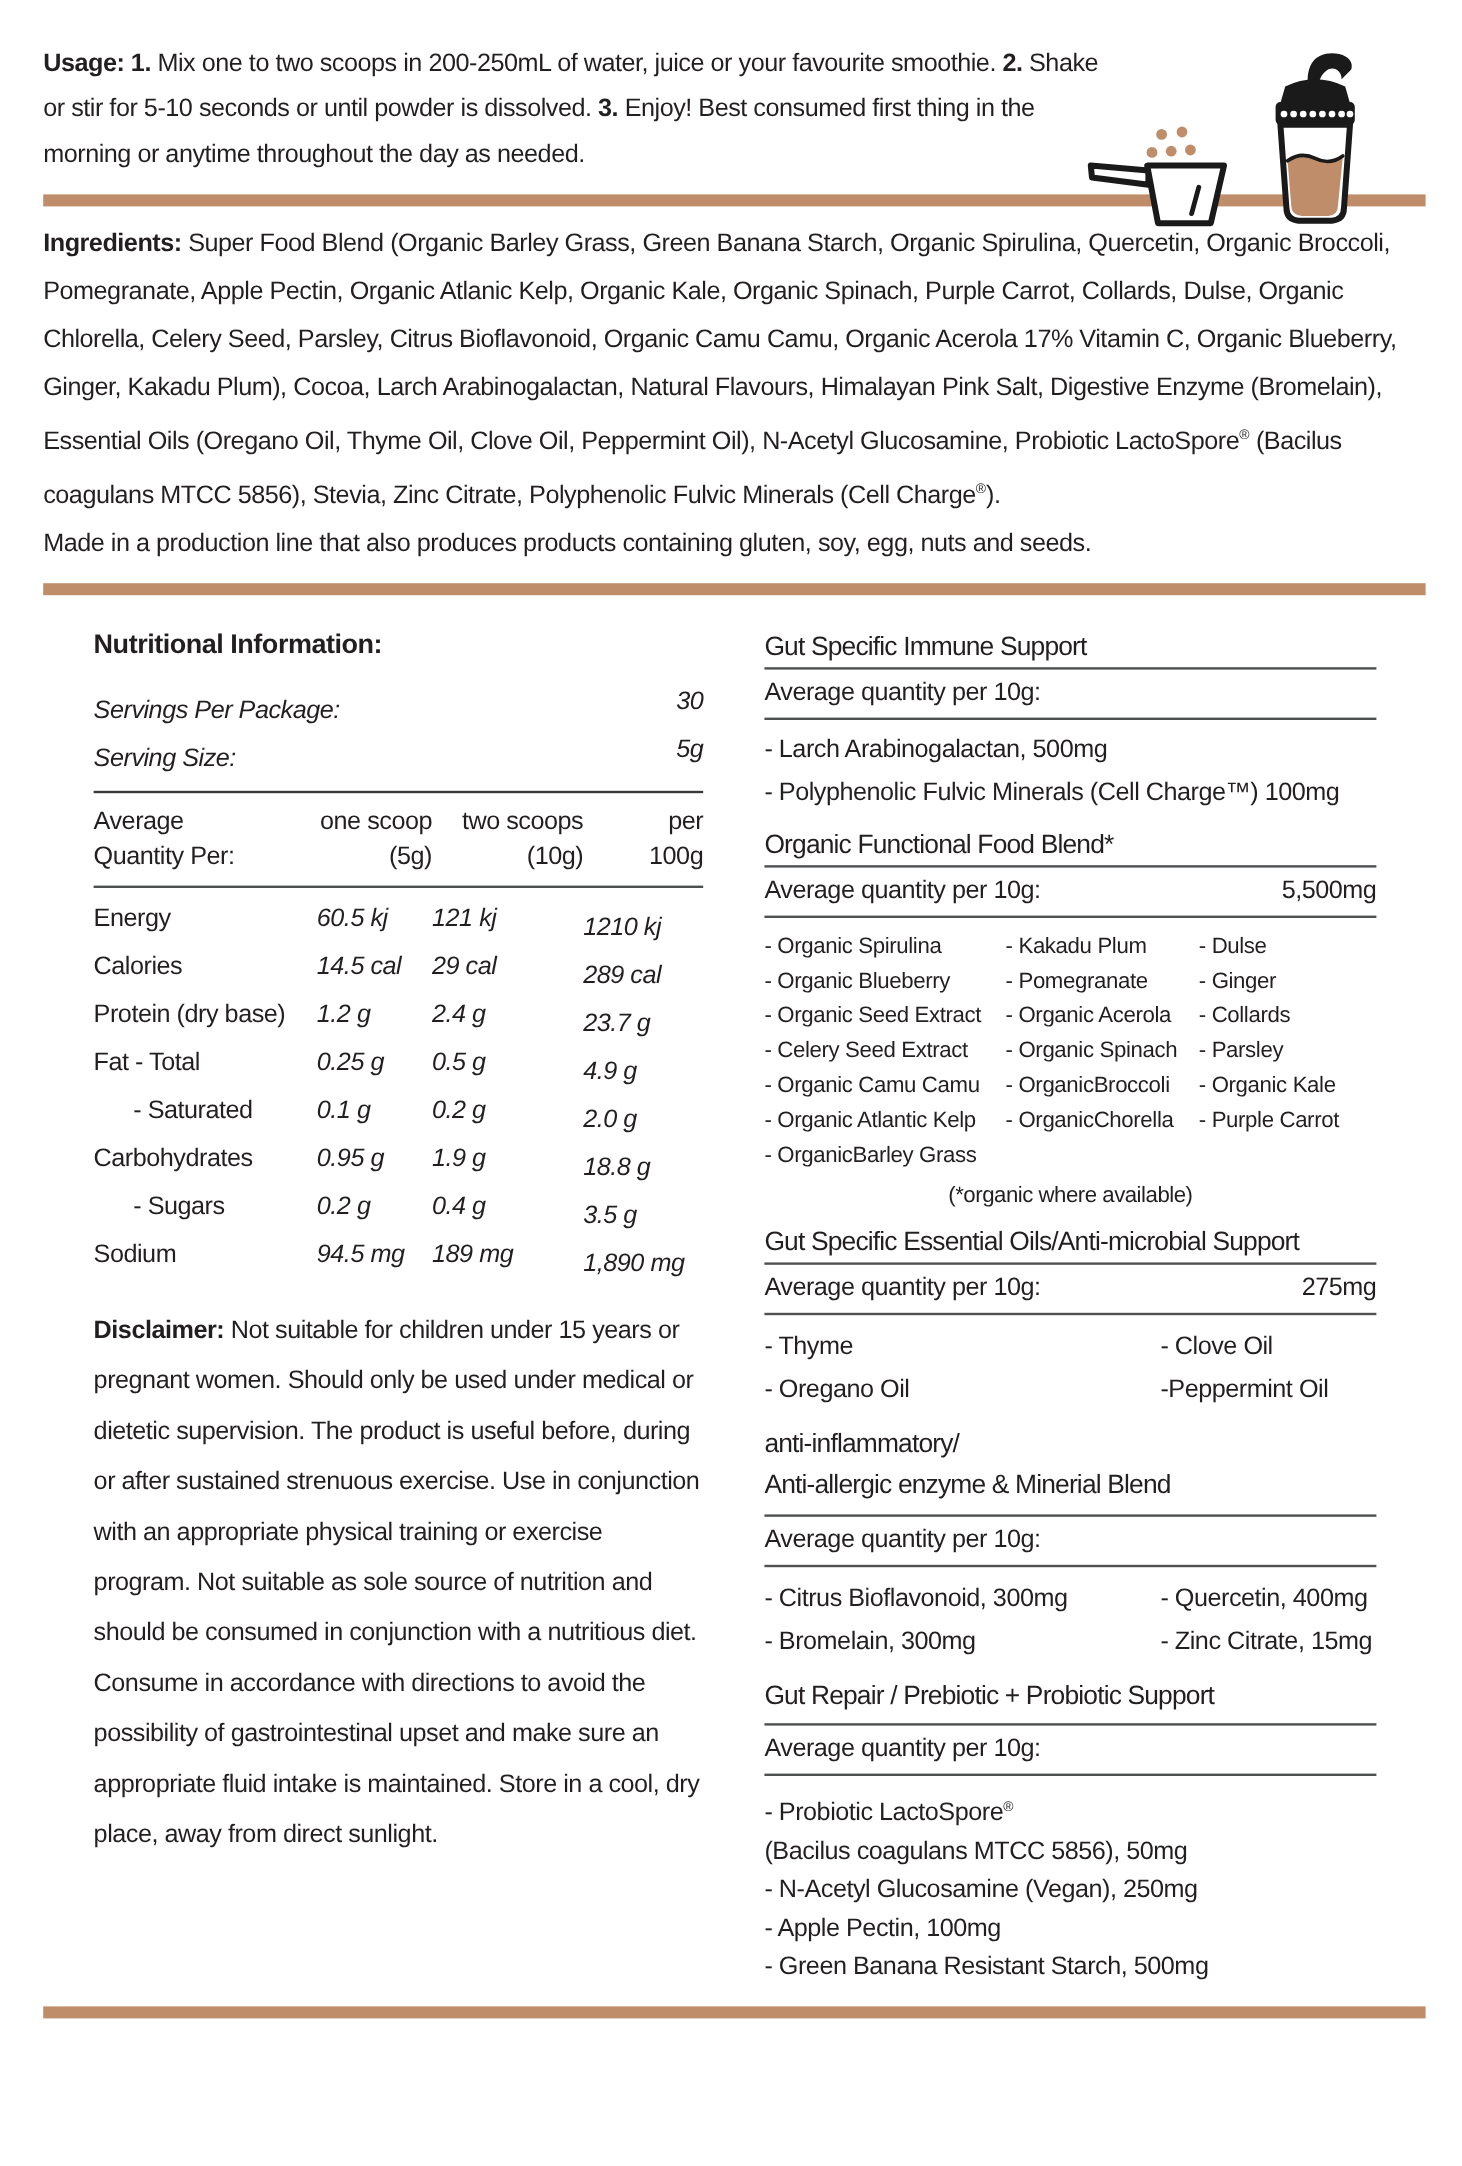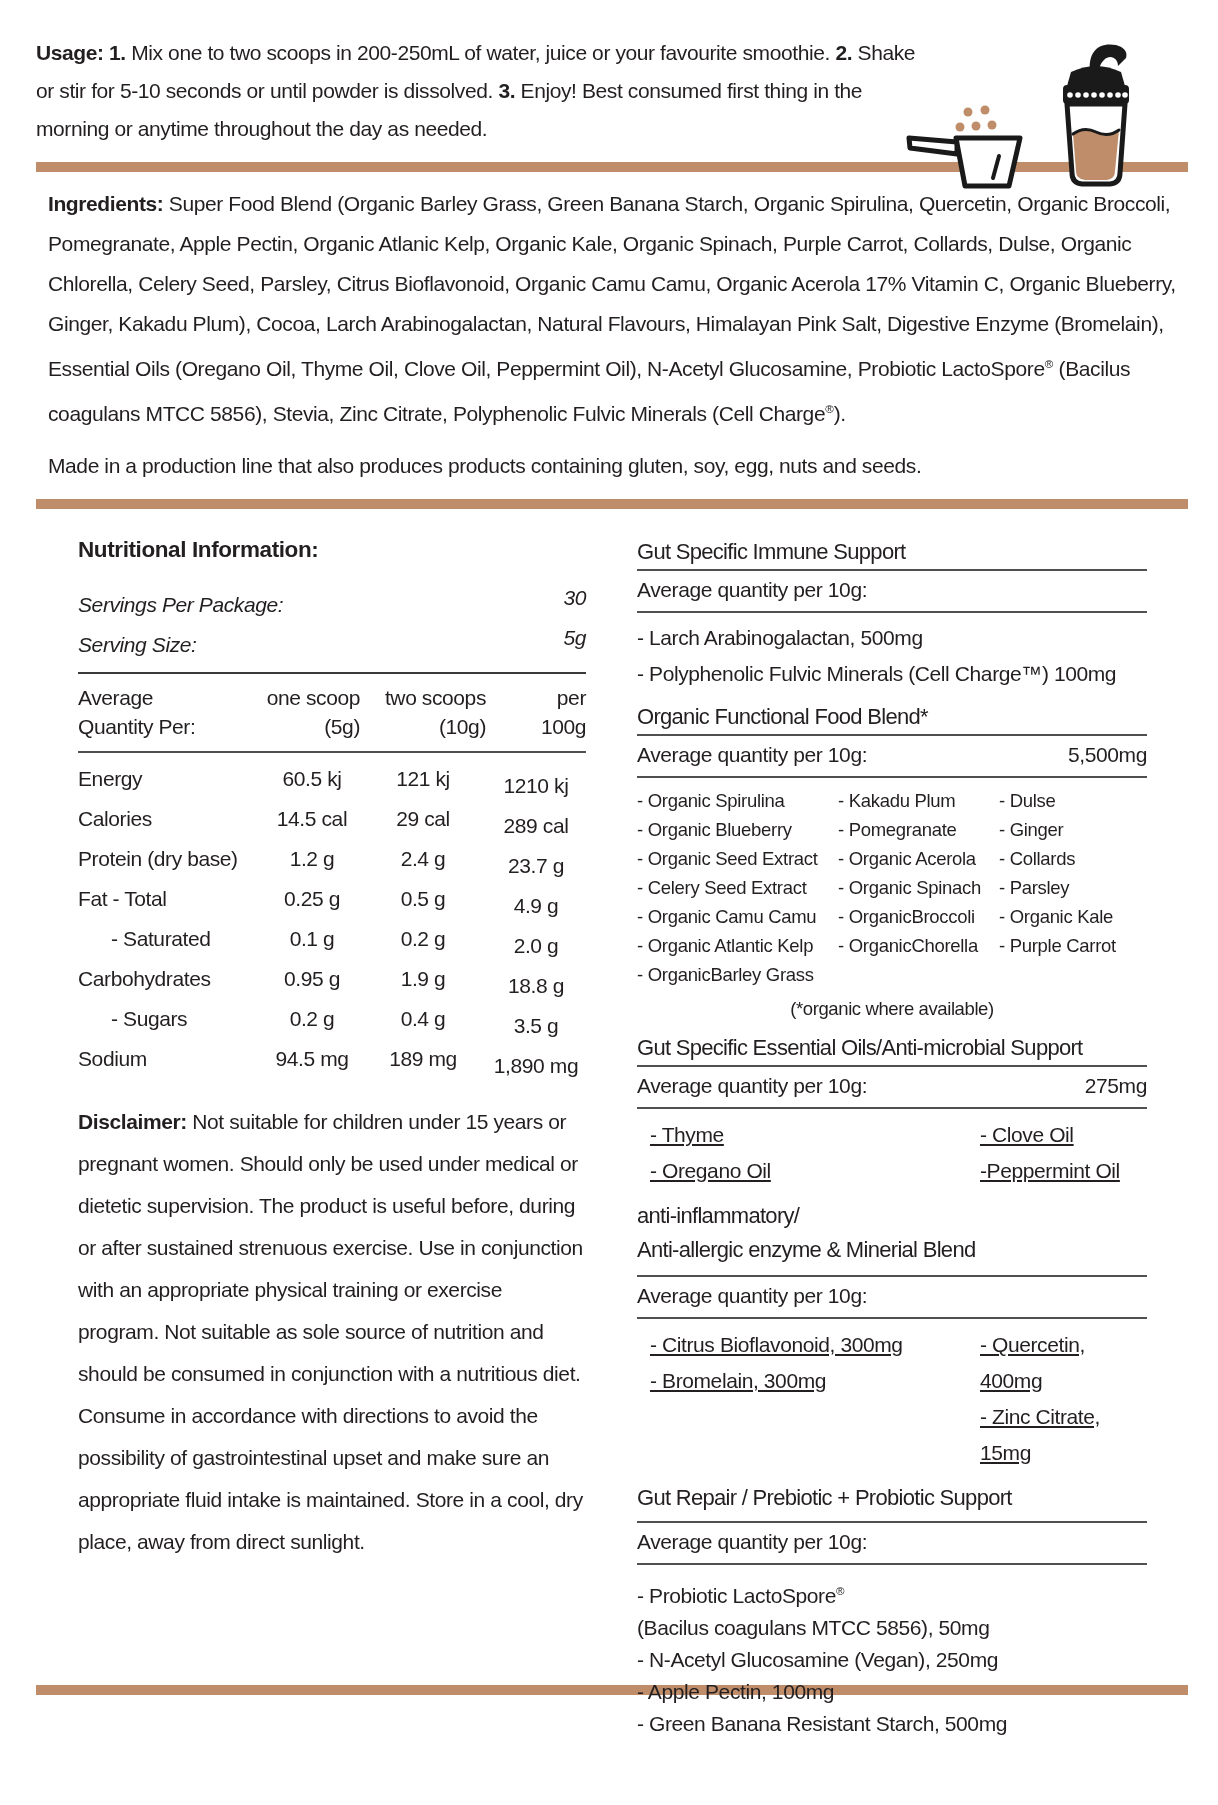--- a/index.html
+++ b/index.html
@@ -17,52 +17,52 @@
     letter-spacing:-0.4px;
   }
   .content{padding:34px 30px 0 36px;}
   b,strong{font-weight:bold;}
   sup{font-size:0.55em;vertical-align:super;letter-spacing:0;}
   .bar{height:10px;background:var(--accent-brown,#bf8d69);}
   .usage-wrap{position:relative;min-height:118px;}
   .usage-text{margin:0;width:880px;font-size:21px;line-height:38px;}
   .icons{position:absolute;top:6px;right:36px;display:flex;align-items:flex-end;gap:14px;}
   .bar1{margin-top:10px;}
-  .body-par{margin:12px;font-size:21px;line-height:40px;}
+  .body-par{margin:0;font-size:21px;line-height:40px;}
   .ingredients-block{margin-top:11px;}
   .bar2{margin-top:13px;}
 
   .columns{display:flex;margin-left:42px;margin-top:26px;height:1150px;}
   .col-left{width:508px;flex:none;}
   .col-right{width:510px;flex:none;margin-left:51px;}
 
   
   .nutr-heading{margin:0;font-size:22.5px;line-height:30px;font-weight:bold;}
   .serv-block{margin-top:20px;font-style:italic;}
   .serv-row{display:flex;justify-content:space-between;font-size:21px;line-height:40px;}
   .serv-val{position:relative;top:-7px;}
   .rule{border:none;border-top:2px solid var(--rule,#4f5052);margin:0;}
   .rule-dark{border-top-color:#3a3a3c;}
   .rule1{margin-top:7px;}
   .ntable-head{display:grid;grid-template-columns:1fr 96px 126px 100px;padding:9px 0 10px;font-size:21px;line-height:29px;}
   .ntable-head .num{text-align:right;}
   .nrows{margin-top:6px;}
   .nrow{display:grid;grid-template-columns:1fr 96px 126px 100px;font-size:21px;line-height:40px;}
-  .nrow .num{text-align:center;white-space:nowrap;}
+  .nrow .num{text-align:left;white-space:nowrap;font-style:italic;}
   .nrow .c3{transform:translateY(7px);}
   .nrow .ind{padding-left:33px;}
   .disclaimer{margin:22px 0 0 0;font-size:21px;line-height:42px;}
 
   
   .rh{margin:0;font-size:22px;line-height:34px;font-weight:normal;letter-spacing:-0.7px;}
   .avg-row{display:flex;justify-content:space-between;font-size:21px;line-height:24px;padding:7px 0 9px;}
   .ritems{font-size:21px;line-height:36px;margin:7px 0 8px;}
   .grid3{display:grid;grid-template-columns:201px 161px 1fr;font-size:18.5px;line-height:29px;margin-top:8px;letter-spacing:-0.3px;}
   .org-note{font-size:18.5px;line-height:28px;margin:6px 0 8px;text-align:center;}
-  .grid2{display:grid;grid-template-columns:330px 1fr;font-size:21px;line-height:36px;margin:8px 13px 10px;text-decoration:underline;}
+  .grid2{display:grid;grid-template-columns:330px 1fr;font-size:21px;line-height:36px;margin:8px 0 10px;}
   .anti-h{margin:0;}
   .repair-list{font-size:21px;line-height:32px;margin-top:10px;}
   .bar3{margin-left:0;}
   svg{display:block;}
 </style>
 </head>
 <body>
 
 <div class="page">
   <div class="content">

